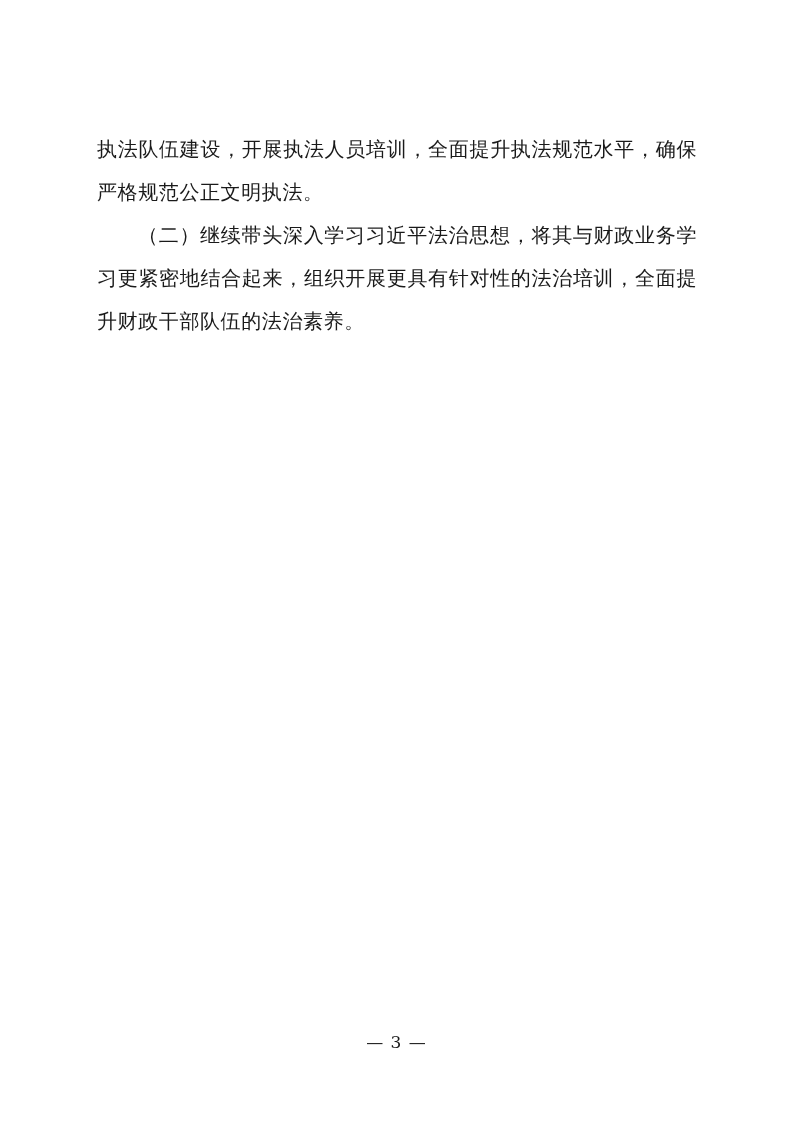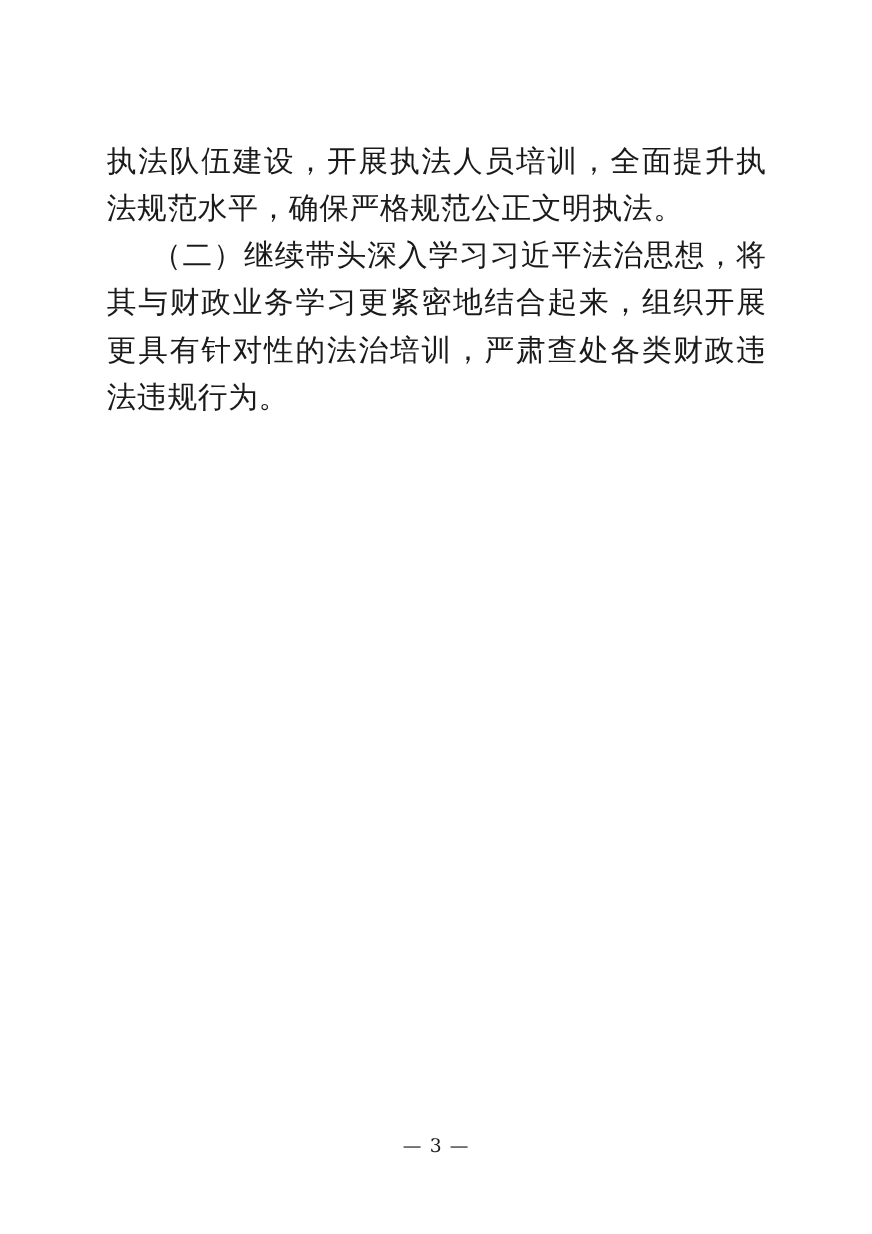--- a/index.html
+++ b/index.html
@@ -18,22 +18,22 @@
     overflow: hidden;
     box-sizing: border-box;
   }
   .doc-body {
     position: absolute;
     left: 97px;
     top: 128px;
     width: 600px;
   }
   .para {
-    font-family: Liberation Mono, monospace;
-    font-size: 27px;
+    font-family: Liberation Serif, serif;
+    font-size: 20px;
     line-height: 43px;
     color: #1a1a1a;
     text-align: justify;
     text-justify: inter-ideograph;
     letter-spacing: 0.6px;
     margin: 0;
     white-space: pre-wrap;
   }
   .para + .para {
     margin-top: 0px;
@@ -53,18 +53,18 @@
     letter-spacing: 1px;
   }
 </style>
 </head>
 <body>
 
 <div class="page">
 
   <div class="doc-body">
     <p class="para">执法队伍建设，开展执法人员培训，全面提升执法规范水平，确保严格规范公正文明执法。</p>
-    <p class="para indent">（二）继续带头深入学习习近平法治思想，将其与财政业务学习更紧密地结合起来，组织开展更具有针对性的法治培训，严肃查处各类财政违法违规行为。</p>
+    <p class="para indent">（二）继续带头深入学习习近平法治思想，将其与财政业务学习更紧密地结合起来，组织开展更具有针对性的法治培训，全面提升财政干部队伍的法治素养。</p>
   </div>
 
   <div class="page-number">— 3 —</div>
 
 </div>
 
 </body></html>

